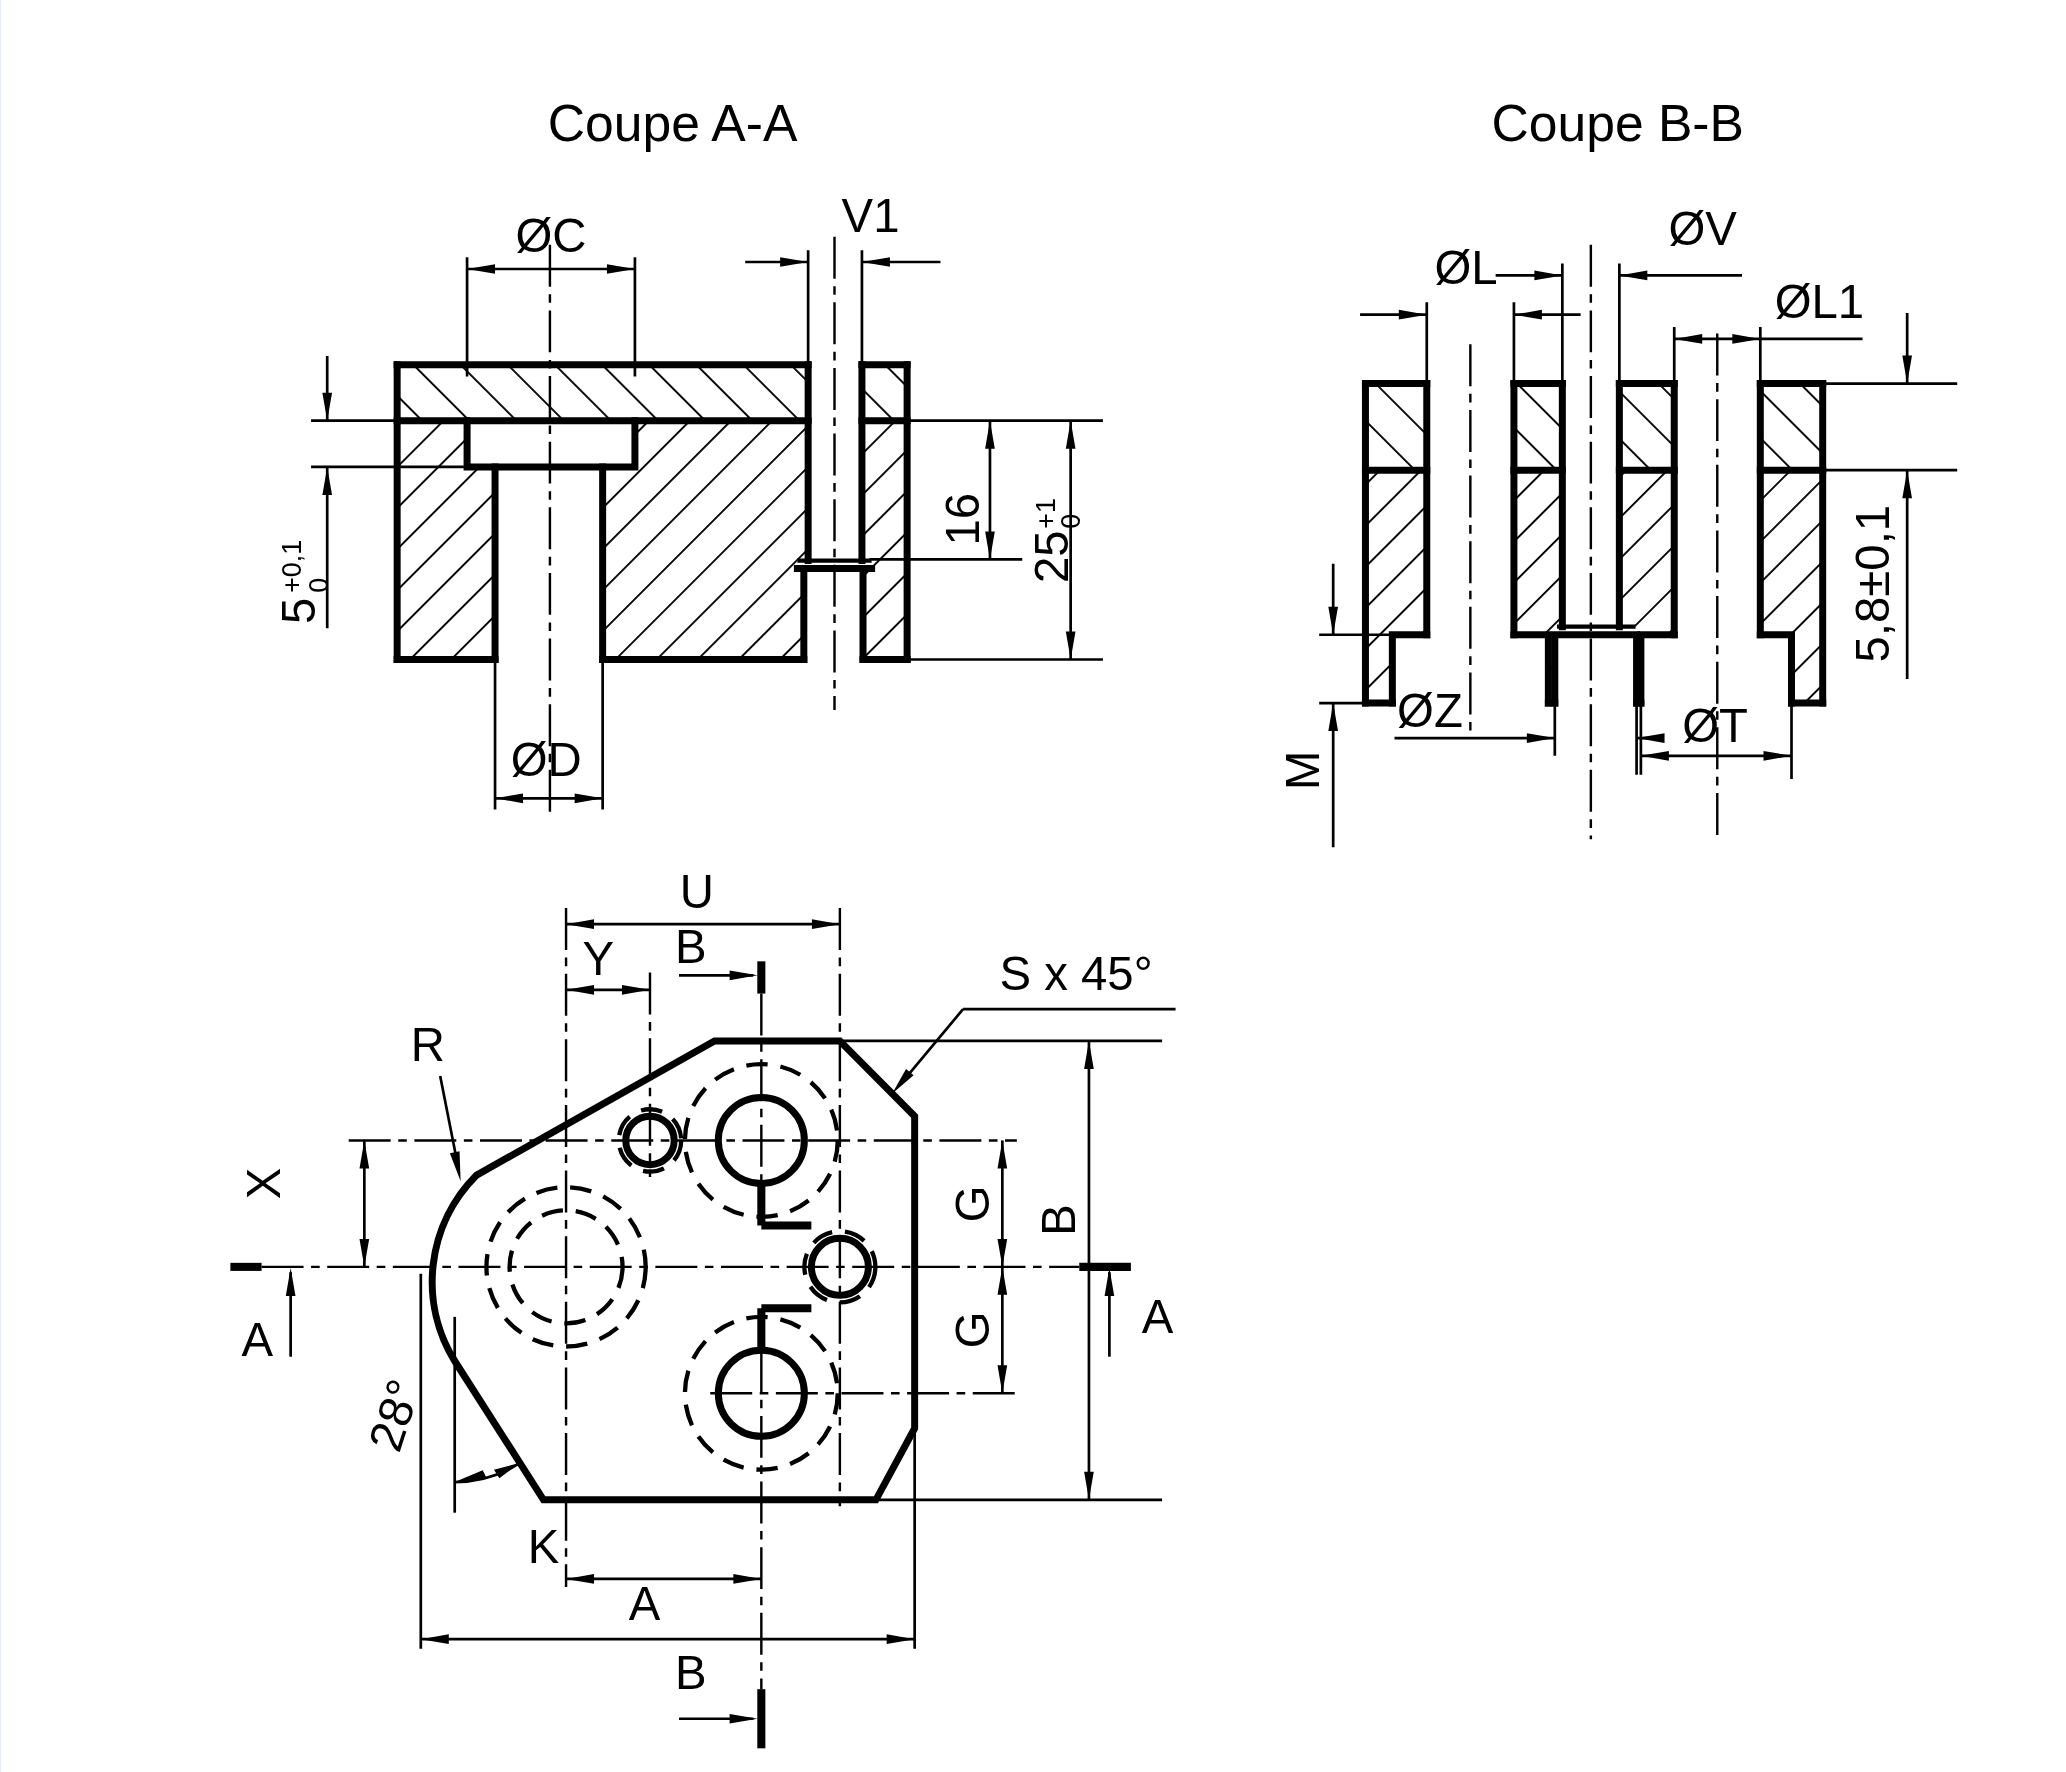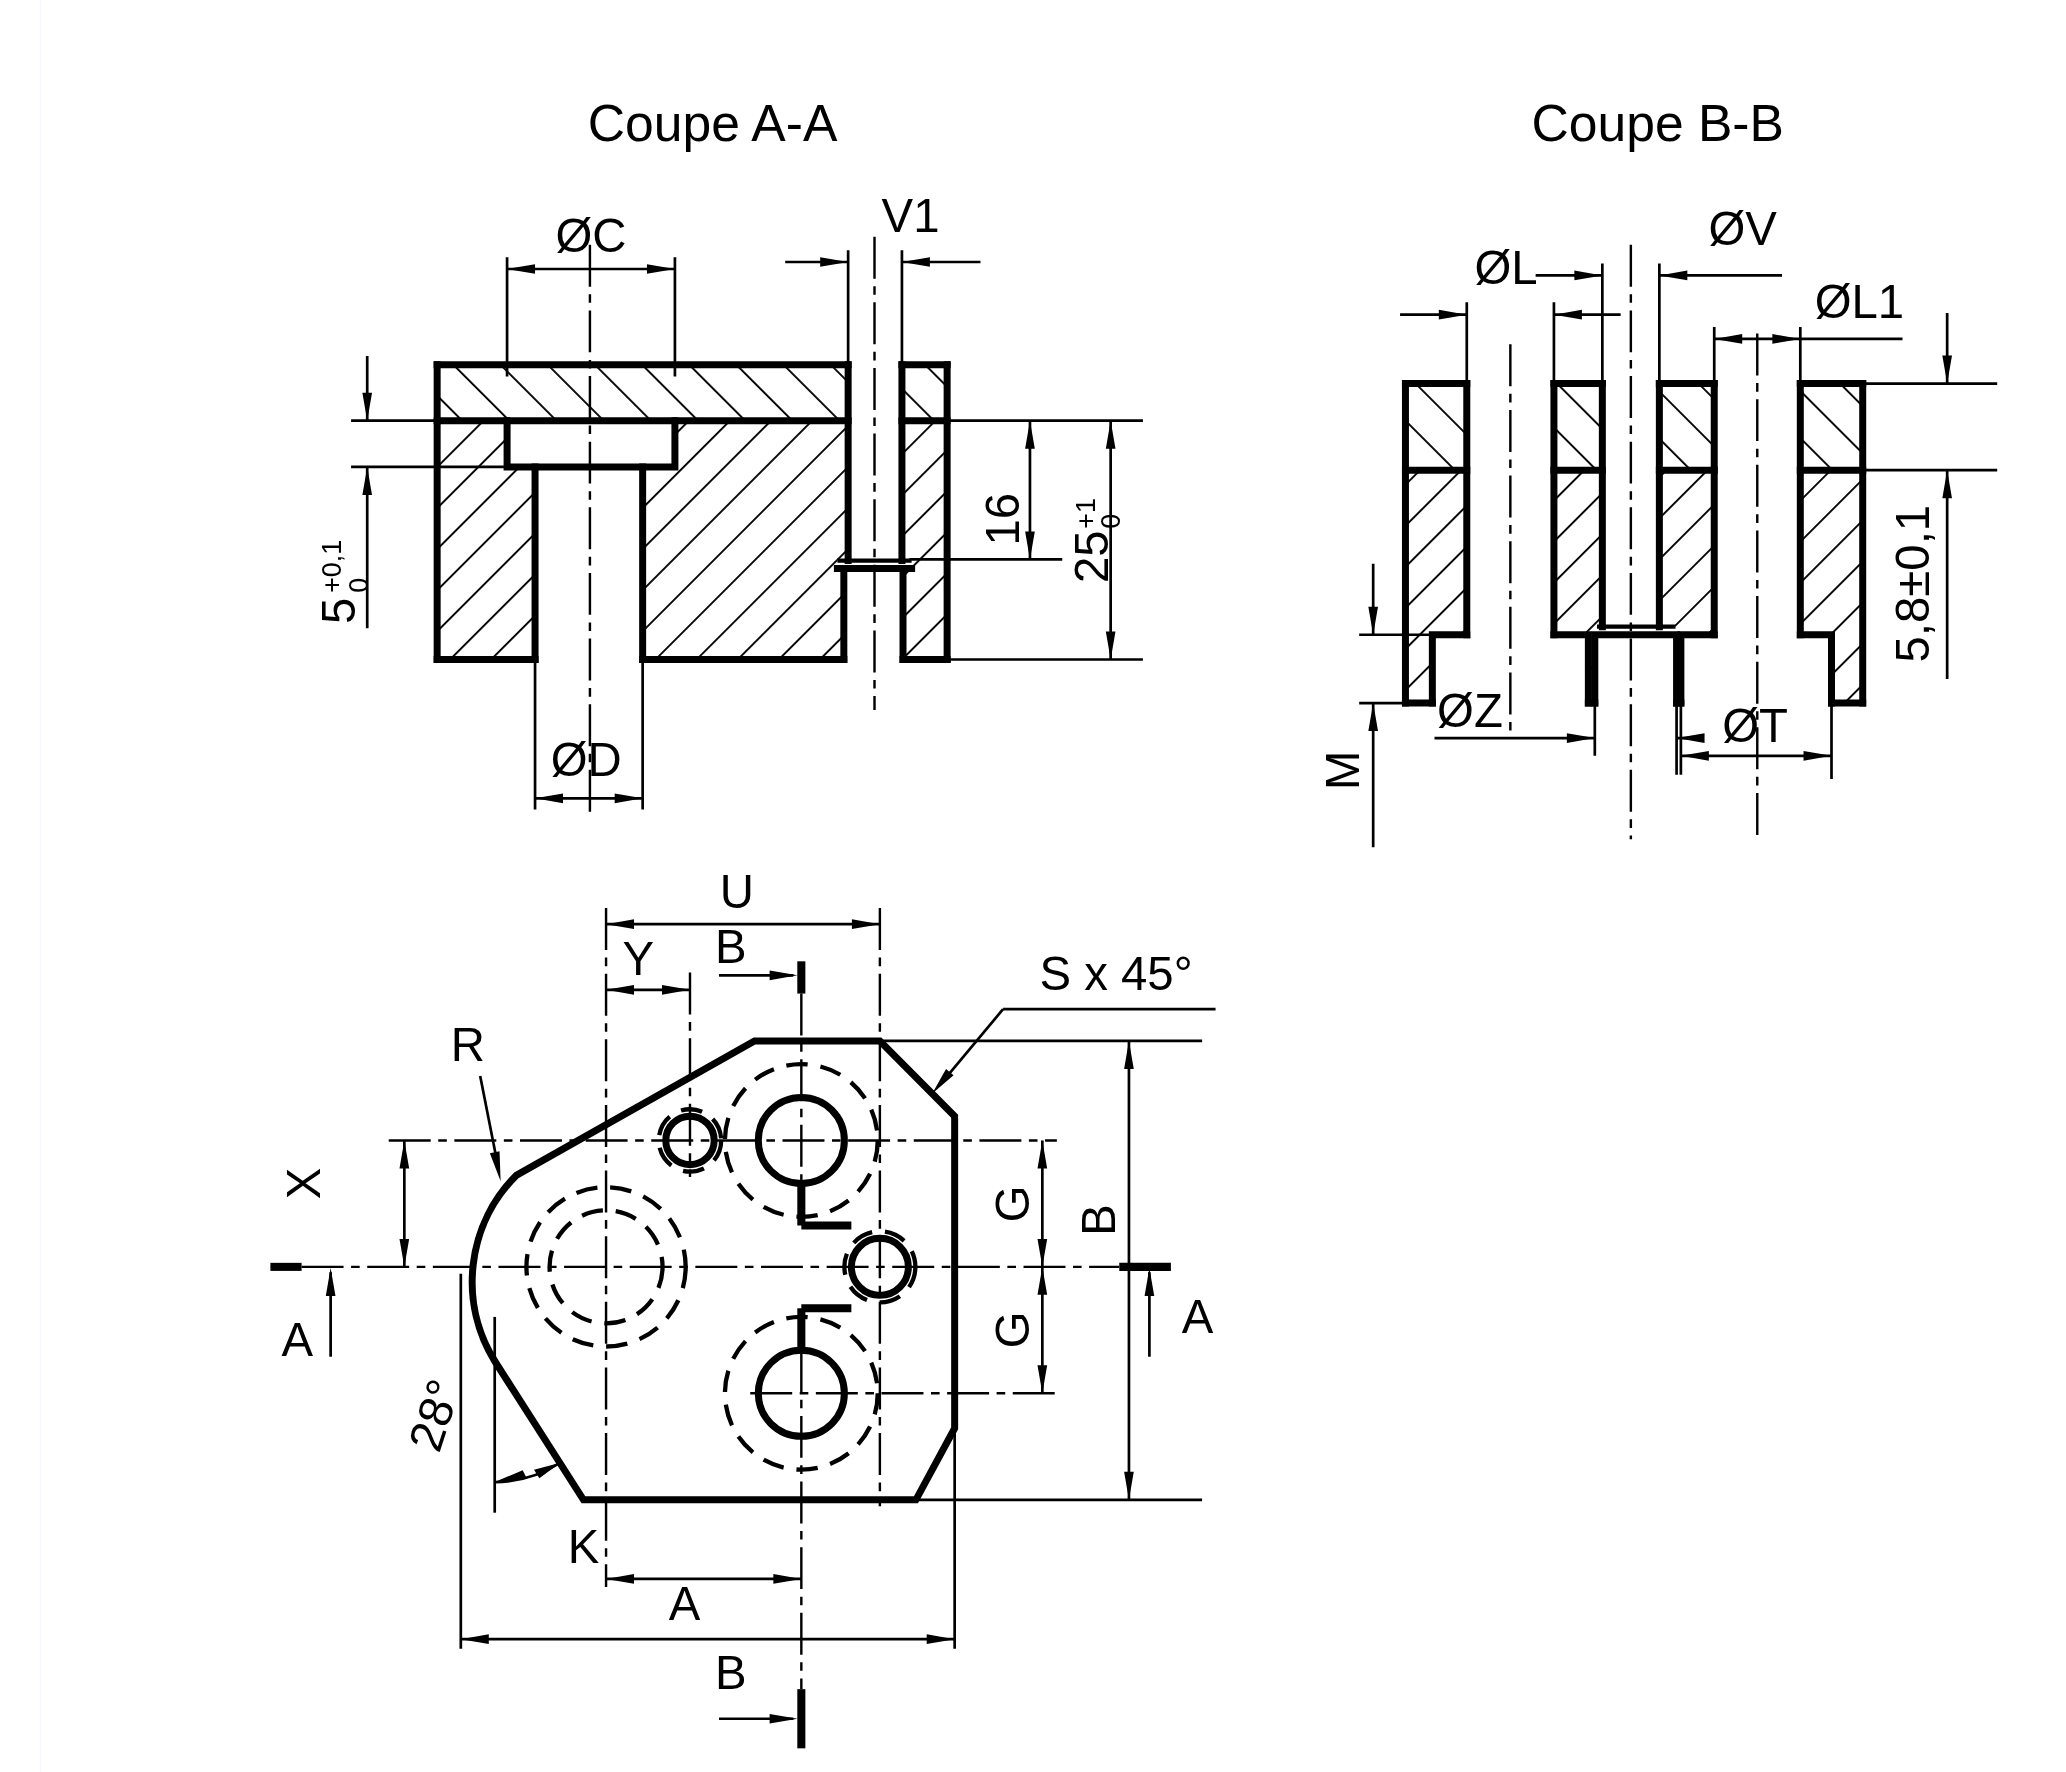--- a/index.html
+++ b/index.html
@@ -1,16 +1,16 @@
 <!DOCTYPE html>
 <html style="font-size:8.6px"><head>
 <meta charset="utf-8">
 <style>
   html,body{margin:0;padding:0;background:#ffffff;}
-  .page{width:1892px;height:1772px;background:#c4b5fd;position:relative;margin-left:40px;}
+  .page{width:1892px;height:1772px;background:#3b82f6;position:relative;}
   svg{display:block;}
   svg text{font-family:"Liberation Sans","DejaVu Sans",sans-serif;fill:#000;}
   .title{font-size:96px;}
   .lbl{font-size:88px;}
   .tol{font-size:50px;}
   .thick{stroke:#000;stroke-width:13;fill:none;stroke-linecap:square;}
   .med{stroke:#000;stroke-width:8;fill:none;stroke-linecap:square;}
   .thin{stroke:#000;stroke-width:5;fill:none;stroke-linecap:butt;}
   .cl{stroke:#000;stroke-width:4.5;fill:none;stroke-dasharray:78 14 16 14;}
   .dsh{stroke:#000;stroke-width:8;fill:none;stroke-dasharray:40 24;}

